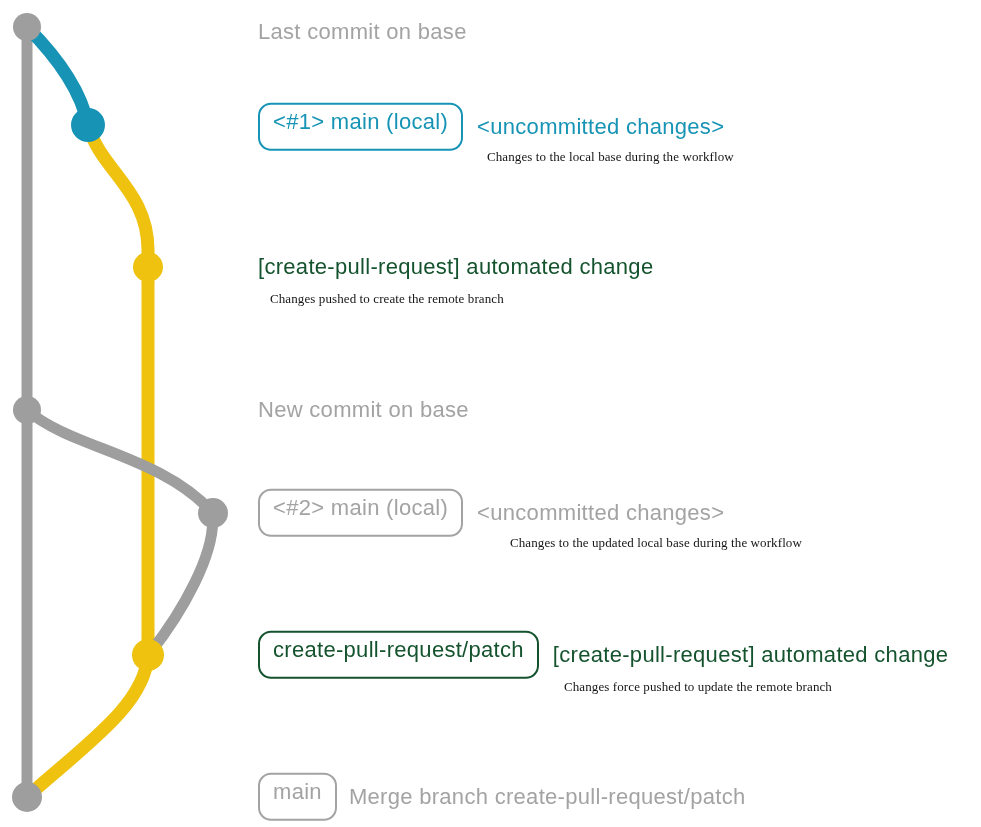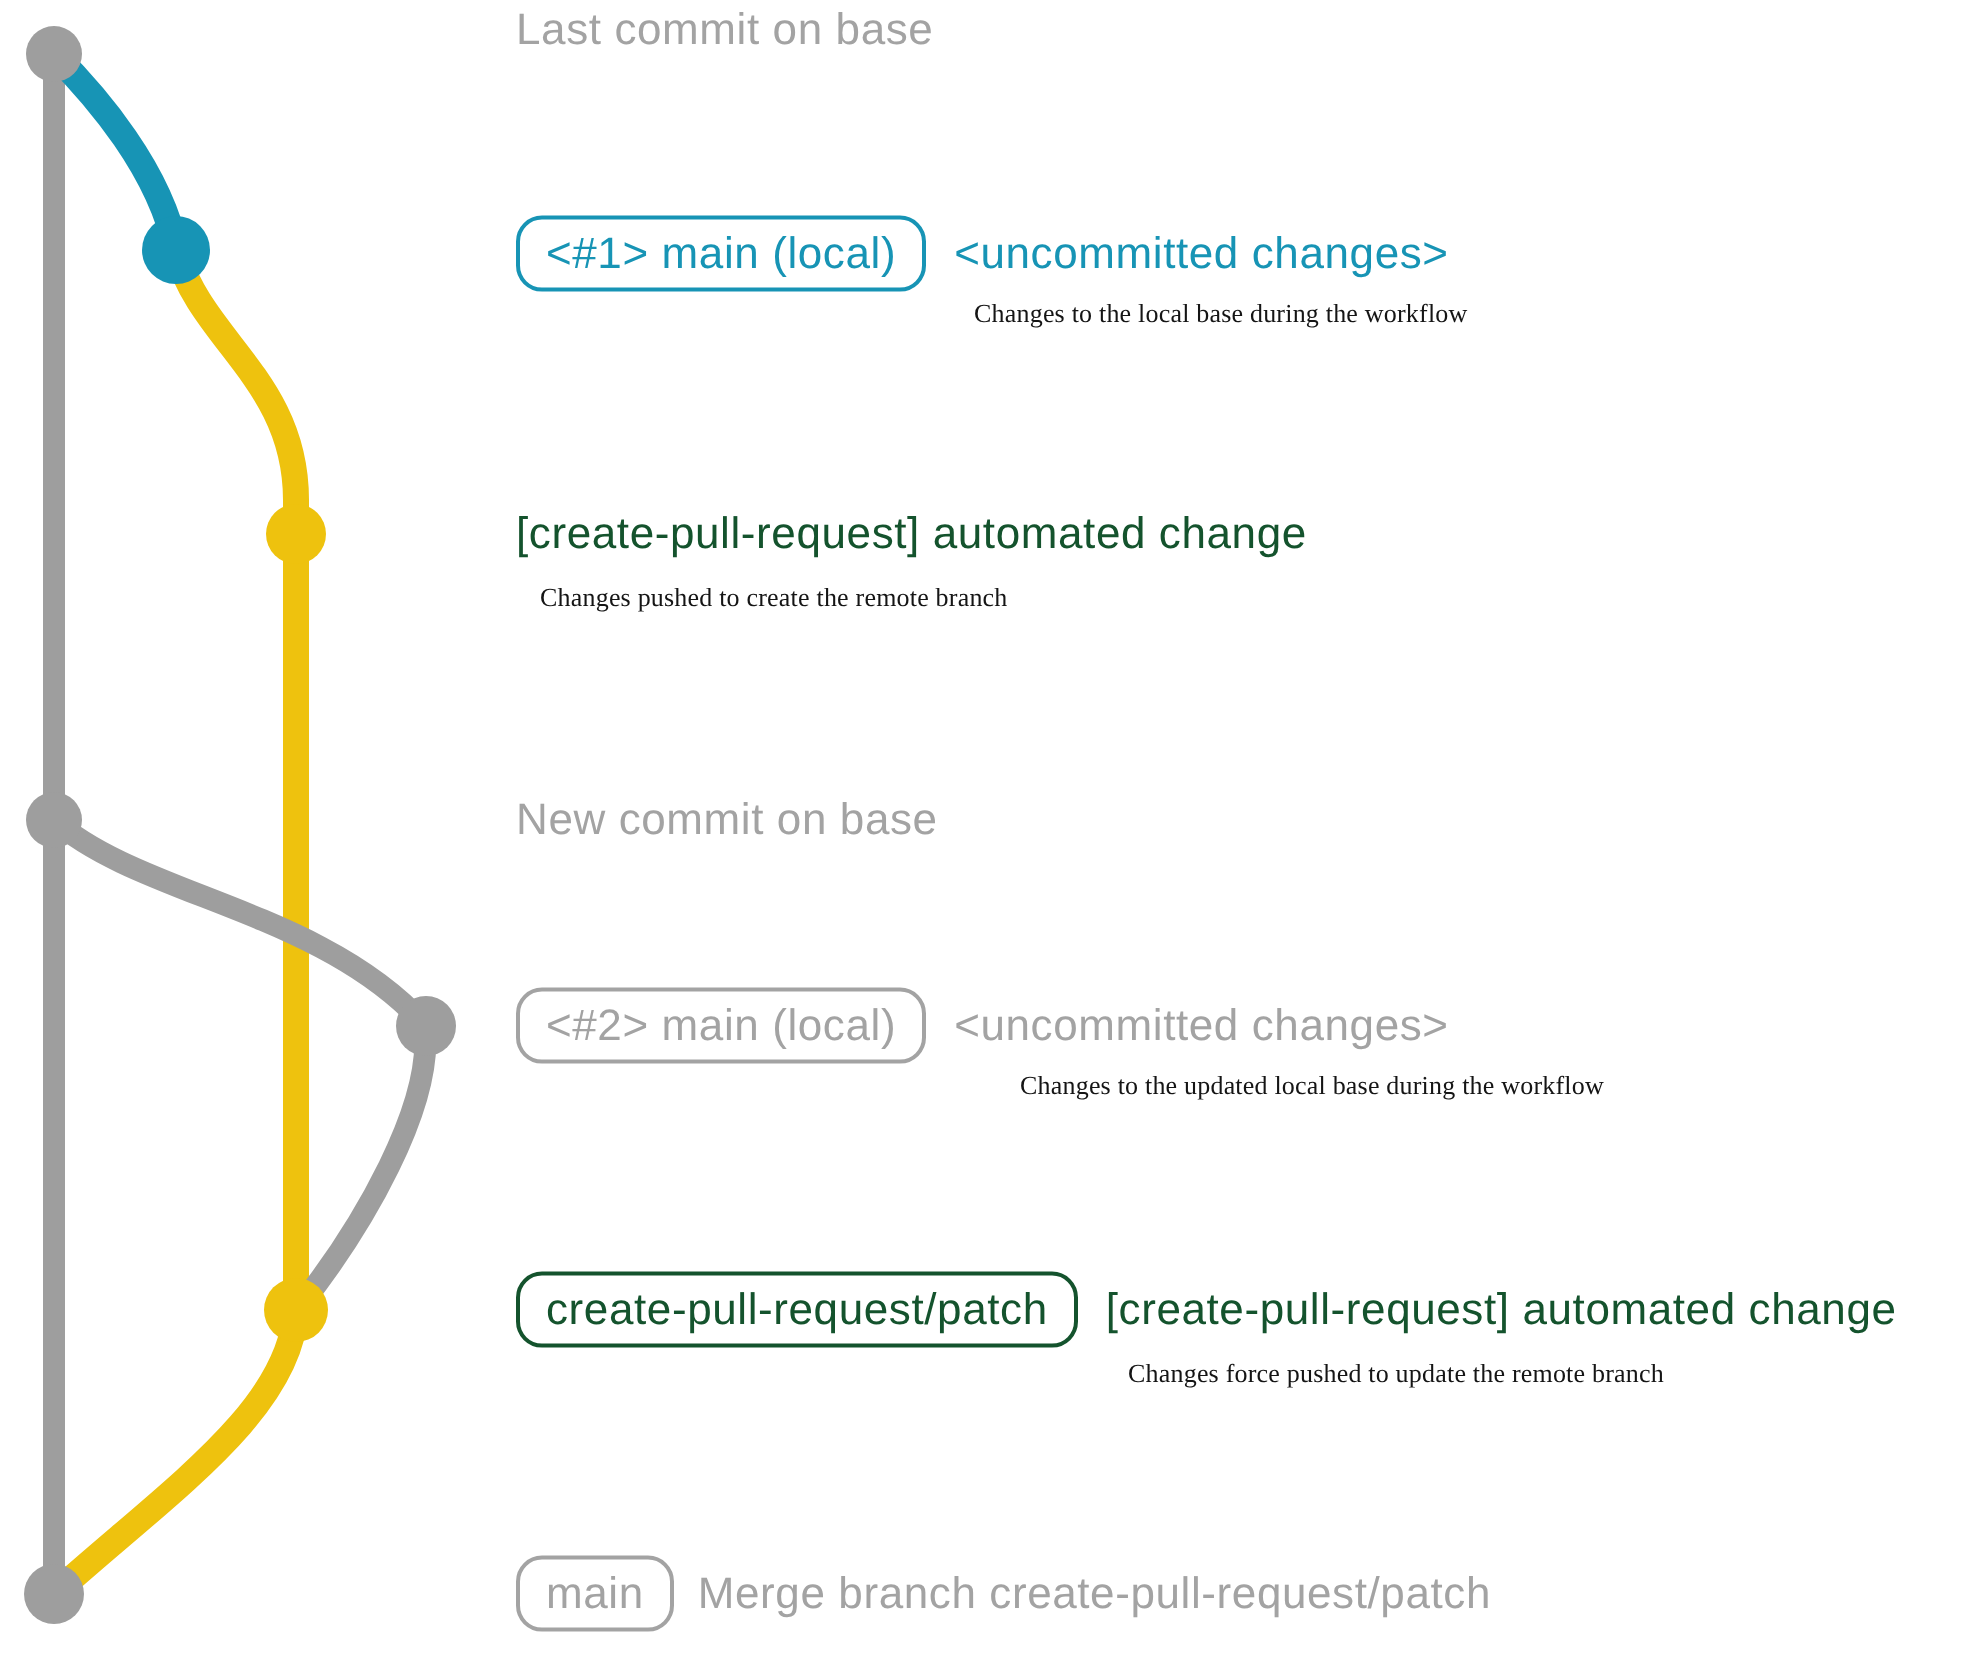--- a/index.html
+++ b/index.html
@@ -27,21 +27,21 @@
   .serif{
     font-family:"Liberation Serif", serif;
     font-size:13px;
     color:#151515;
     letter-spacing:0.1px;
   }
   .tag{
     display:inline-block;
     border:2px solid currentColor;
     border-radius:13px;
-    padding:4px 13px 4px 13px;
+    padding:4px 13px 14px 13px;
     line-height:1.2;
   }
   .c-gray{color:#a3a3a3;}
   .c-blue{color:#1794b5;}
   .c-yellow{color:#14532d;}
 </style>
 </head>
 <body>
 
 <div class="canvas">
@@ -60,21 +60,21 @@
 
     <circle cx="27" cy="27" r="14" fill="#9e9e9e"></circle>
     <circle cx="88" cy="125" r="17" fill="#1794b5"></circle>
     <circle cx="148" cy="267" r="15" fill="#eec20e"></circle>
     <circle cx="27" cy="410" r="14" fill="#9e9e9e"></circle>
     <circle cx="213" cy="513" r="15" fill="#9e9e9e"></circle>
     <circle cx="148" cy="655" r="16" fill="#eec20e"></circle>
     <circle cx="27" cy="797" r="15" fill="#9e9e9e"></circle>
   </svg>
 
-  <div class="row" style="left:258px; top:15px">
+  <div class="row" style="left:258px; top:32px">
     <span class="sans c-gray">Last commit on base</span>
   </div>
 
   <div class="row" style="left:258px; top:127px">
     <span class="tag sans c-blue">&lt;#1&gt; main (local)</span>
     <span class="sans c-blue">&lt;uncommitted changes&gt;</span>
   </div>
   <div class="row" style="left:487px; top:157px">
     <span class="serif">Changes to the local base during the workflow</span>
   </div>

